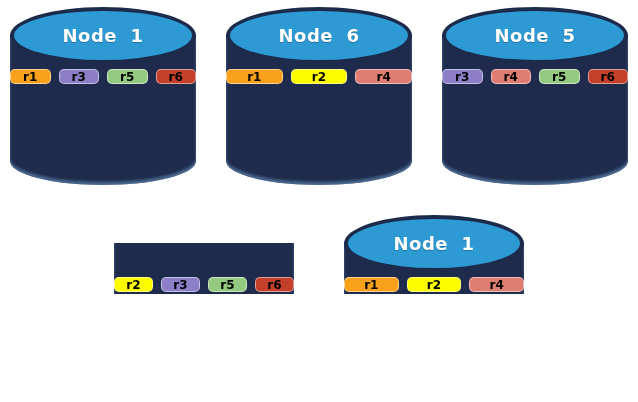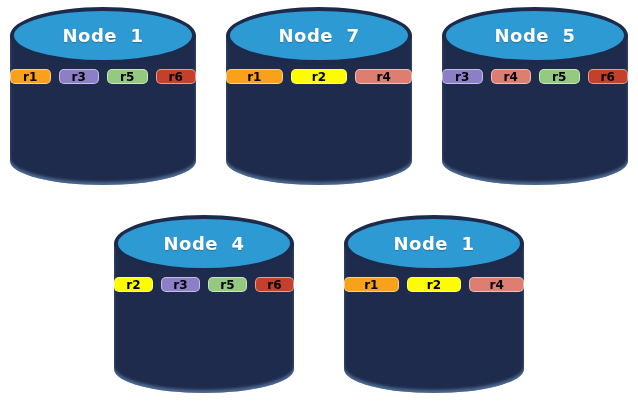--- a/index.html
+++ b/index.html
@@ -4,21 +4,21 @@
 <style>
   html, body {
     margin: 0;
     padding: 0;
     background: #ffffff;
     font-family: "DejaVu Sans", "Liberation Sans", sans-serif;
   }
   #diagram-canvas {
     position: relative;
     width: 638px;
-    height: 402px;
+    height: 294px;
     background: var(--bg, #ffffff);
     overflow: hidden;
   }
   .node-row {
     display: flex;
     box-sizing: border-box;
   }
   .row-1 {
     margin-top: 7px;
     padding: 0 10px;
@@ -100,21 +100,21 @@
     <div class="replica-list">
           <div class="bar" style="background: rgb(249, 161, 27);">r1</div>
           <div class="bar" style="background: rgb(141, 126, 200);">r3</div>
           <div class="bar" style="background: rgb(148, 202, 128);">r5</div>
           <div class="bar" style="background: rgb(197, 64, 42);">r6</div>
         </div>
   </div>
       <div class="cylinder">
     <div class="cyl-body"></div>
     <div class="cyl-top">
-      <span class="node-label">Node  7</span>
+      <span class="node-label">Node  6</span>
     </div>
     <div class="replica-list">
           <div class="bar" style="background: rgb(249, 161, 27);">r1</div>
           <div class="bar" style="background: rgb(253, 253, 0);">r2</div>
           <div class="bar" style="background: rgb(221, 126, 112);">r4</div>
         </div>
   </div>
       <div class="cylinder">
     <div class="cyl-body"></div>
     <div class="cyl-top">
@@ -124,23 +124,20 @@
           <div class="bar" style="background: rgb(141, 126, 200);">r3</div>
           <div class="bar" style="background: rgb(221, 126, 112);">r4</div>
           <div class="bar" style="background: rgb(148, 202, 128);">r5</div>
           <div class="bar" style="background: rgb(197, 64, 42);">r6</div>
         </div>
   </div>
     </div>
   <div class="node-row row-2">
       <div class="cylinder">
     <div class="cyl-body"></div>
-    <div class="cyl-top">
-      <span class="node-label">Node  4</span>
-    </div>
     <div class="replica-list">
           <div class="bar" style="background: rgb(253, 253, 0);">r2</div>
           <div class="bar" style="background: rgb(141, 126, 200);">r3</div>
           <div class="bar" style="background: rgb(148, 202, 128);">r5</div>
           <div class="bar" style="background: rgb(197, 64, 42);">r6</div>
         </div>
   </div>
       <div class="cylinder">
     <div class="cyl-body"></div>
     <div class="cyl-top">

